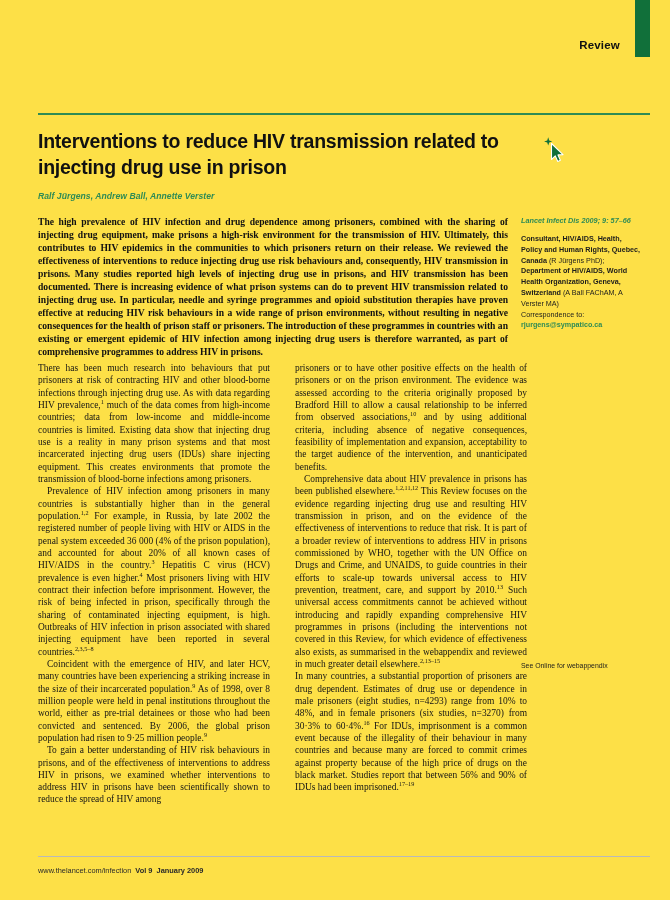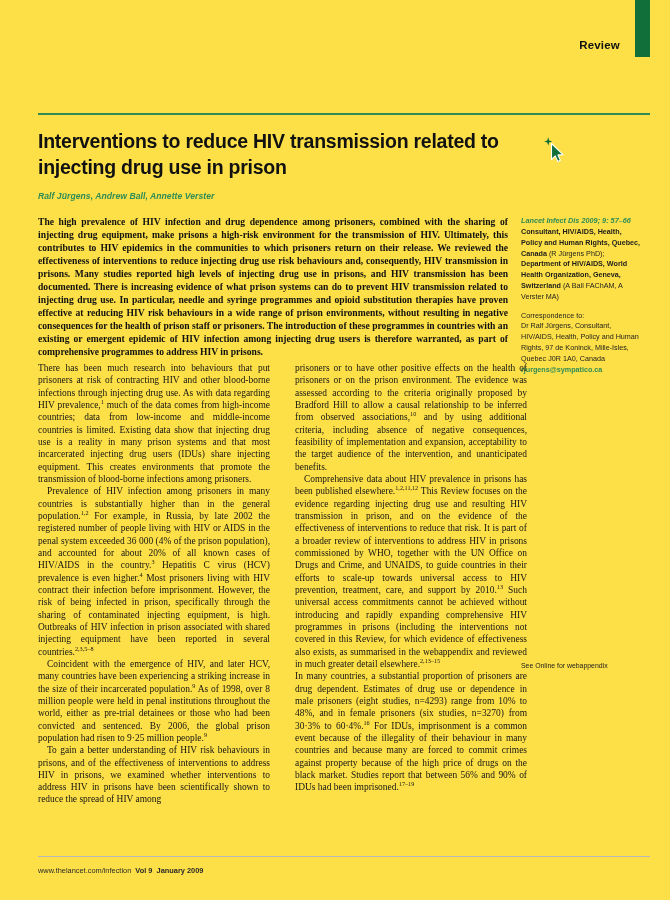--- a/index.html
+++ b/index.html
@@ -100,23 +100,23 @@
     font-family: "Liberation Sans", sans-serif;
     font-size: 7.2px;
     line-height: 1.5;
     color: #1c1c1c;
   }
   .cite-line {
     font-style: italic;
     font-weight: bold;
     color: #2f8b55;
     font-size: 7.3px;
+    margin-bottom: 7px;
   }
   .affil {
-    margin-bottom: 8px;
   }
   .affil b { font-weight: bold; }
   .corr-head { font-weight: normal; }
   .email {
     font-weight: bold;
     color: #2f8b55;
     word-break: break-all;
   }
   .webappendix {
     position: absolute;
@@ -216,21 +216,20 @@
   <div class="title">Interventions to reduce HIV transmission related to injecting drug use in prison</div>
   <div class="authors">Ralf Jürgens, Andrew Ball, Annette Verster</div>
 
   <div class="abstract">The high prevalence of HIV infection and drug dependence among prisoners, combined with the sharing of injecting drug equipment, make prisons a high-risk environment for the transmission of HIV. Ultimately, this contributes to HIV epidemics in the communities to which prisoners return on their release. We reviewed the effectiveness of interventions to reduce injecting drug use risk behaviours and, consequently, HIV transmission in prisons. Many studies reported high levels of injecting drug use in prisons, and HIV transmission has been documented. There is increasing evidence of what prison systems can do to prevent HIV transmission related to injecting drug use. In particular, needle and syringe programmes and opioid substitution therapies have proven effective at reducing HIV risk behaviours in a wide range of prison environments, without resulting in negative consequences for the health of prison staff or prisoners. The introduction of these programmes in countries with an existing or emergent epidemic of HIV infection among injecting drug users is therefore warranted, as part of comprehensive programmes to address HIV in prisons.</div>
 
   <div class="margin-col">
     <div class="cite-line">Lancet Infect Dis 2009; 9: 57–66</div>
     <div class="affil"><b>Consultant, HIV/AIDS, Health, Policy and Human Rights, Quebec, Canada</b><span> (R Jürgens PhD); </span><b>Department of HIV/AIDS, World Health Organization, Geneva, Switzerland</b><span> (A Ball FAChAM, A Verster MA)</span></div>
     <div class="corr">
       <div class="corr-head">Correspondence to:</div>
-      <div>Dr Ralf Jürgens, Consultant, HIV/AIDS, Health, Policy and Human Rights, 97 de Koninck, Mille-Isles, Quebec J0R 1A0, Canada</div>
       <div class="email">rjurgens@sympatico.ca</div>
     </div>
   </div>
   <div class="webappendix">See Online for webappendix</div>
 
   <div class="col col-left">
     <p><span>There has been much research into behaviours that put prisoners at risk of contracting HIV and other blood-borne infections through injecting drug use. As with data regarding HIV prevalence,</span><sup>1</sup><span> much of the data comes from high-income countries; data from low-income and middle-income countries is limited. Existing data show that injecting drug use is a reality in many prison systems and that most incarcerated injecting drug users (IDUs) share injecting equipment. This creates environments that promote the transmission of blood-borne infections among prisoners.</span></p>
     <p class="ind"><span>Prevalence of HIV infection among prisoners in many countries is substantially higher than in the general population.</span><sup>1,2</sup><span> For example, in Russia, by late 2002 the registered number of people living with HIV or AIDS in the penal system exceeded 36 000 (4% of the prison population), and accounted for about 20% of all known cases of HIV/AIDS in the country.</span><sup>3</sup><span> Hepatitis C virus (HCV) prevalence is even higher.</span><sup>4</sup><span> Most prisoners living with HIV contract their infection before imprisonment. However, the risk of being infected in prison, specifically through the sharing of contaminated injecting equipment, is high. Outbreaks of HIV infection in prison associated with shared injecting equipment have been reported in several countries.</span><sup>2,3,5–8</sup></p>
     <p class="ind"><span>Coincident with the emergence of HIV, and later HCV, many countries have been experiencing a striking increase in the size of their incarcerated population.</span><sup>9</sup><span> As of 1998, over 8 million people were held in penal institutions throughout the world, either as pre-trial detainees or those who had been convicted and sentenced. By 2006, the global prison population had risen to 9·25 million people.</span><sup>9</sup></p>
     <p class="ind">To gain a better understanding of HIV risk behaviours in prisons, and of the effectiveness of interventions to address HIV in prisons, we examined whether interventions to address HIV in prisons have been scientifically shown to reduce the spread of HIV among</p>

